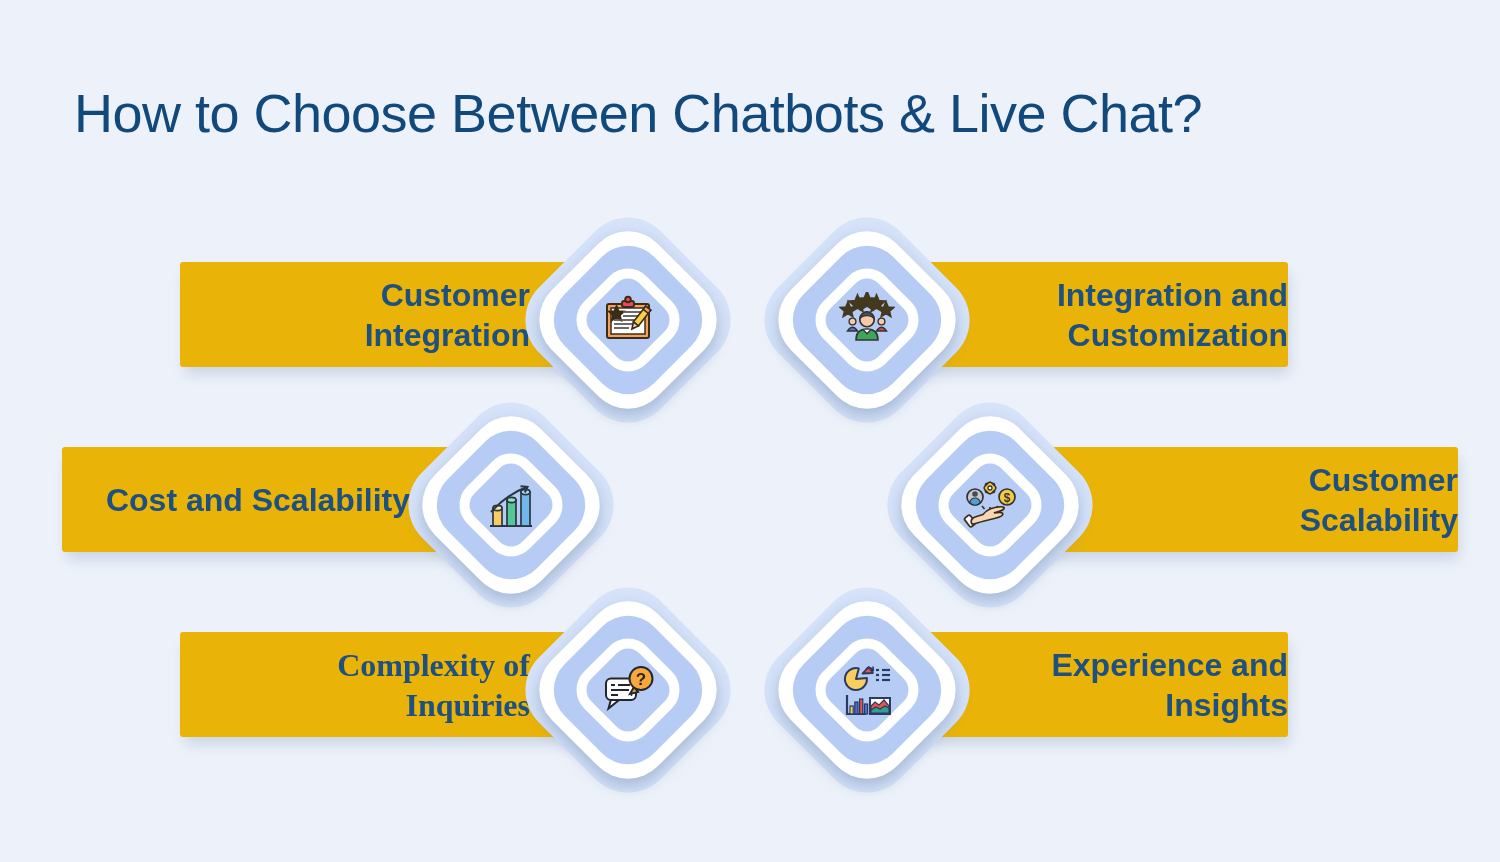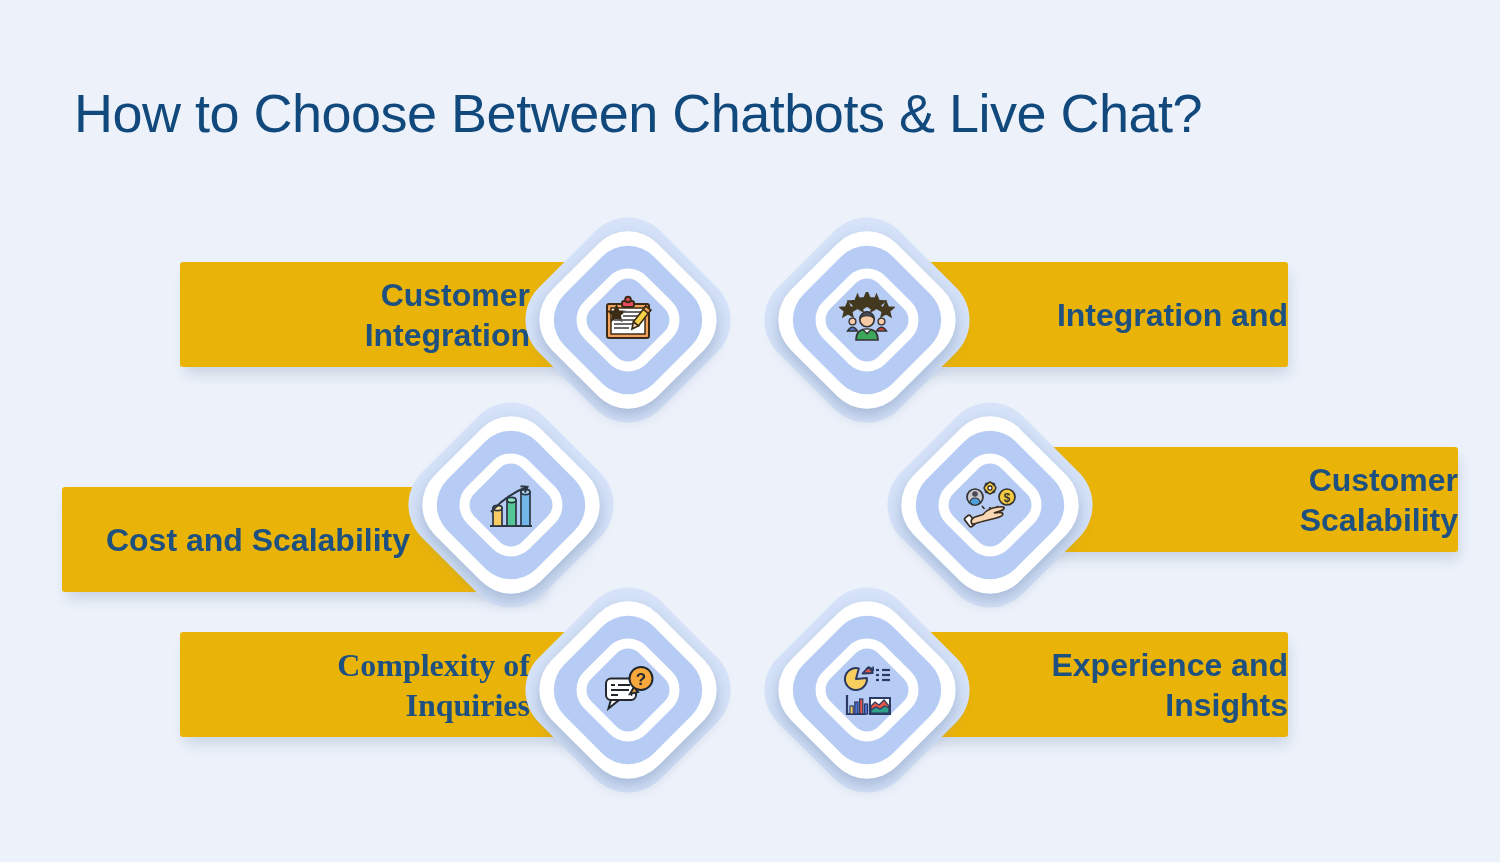--- a/index.html
+++ b/index.html
@@ -74,20 +74,21 @@
           <path d="M-3.2 5 L0 11.5 L3.2 5 Z" fill="#f7d3b2" stroke="#3c2c16" stroke-width="1.6"></path>
           <path d="M-1.2 9.2 L0 11.5 L1.2 9.2 Z" fill="#3c2c16"></path>
         </g>
       </svg>
     </div>
   </div>
 
   <div class="card right" style="left:858px;top:262px;width:410px;">
     <div class="label">
       <div>Integration and</div>
+      <div>Customization</div>
     </div>
   </div>
   <div class="badge" style="left:772px;top:225px;">
     <div class="ly d1"></div>
     <div class="ly d2"></div>
     <div class="ly d3"></div>
     <div class="ly d4"></div>
     <div class="icon">
       <svg viewBox="0 0 56 56">
         <defs>
@@ -105,21 +106,21 @@
         <circle cx="42.5" cy="29.5" r="3.4" fill="#f7c9a4" stroke="#333333" stroke-width="1.4"></circle>
         <path d="M37.5 39 q5 -7.5 10 0 z" fill="#d94840" stroke="#333333" stroke-width="1.4"></path>
         <circle cx="28" cy="27.5" r="7.2" fill="#f7c9a4" stroke="#333333" stroke-width="1.6"></circle>
         <path d="M20.8 27 a7.2 7.2 0 0 1 14.4 0 q-2 -3.4 -7.2 -3.4 t-7.2 3.4 z" fill="#4b4a55" stroke="#333333" stroke-width="1.4"></path>
         <path d="M17 48 q0 -11 11 -11 q11 0 11 11 z" fill="#3ca65a" stroke="#333333" stroke-width="1.6"></path>
         <path d="M24.2 37.8 l3.8 4 3.8 -4" fill="#ffffff" stroke="#333333" stroke-width="1.3"></path>
       </svg>
     </div>
   </div>
 
-  <div class="card left" style="left:62px;top:447px;width:460px;margin-top:40px;">
+  <div class="card left" style="left:62px;top:447px;width:460px;">
     <div class="label">
       <div>Cost and Scalability</div>
     </div>
   </div>
   <div class="badge" style="left:416px;top:410px;">
     <div class="ly d1"></div>
     <div class="ly d2"></div>
     <div class="ly d3"></div>
     <div class="ly d4"></div>
     <div class="icon">

